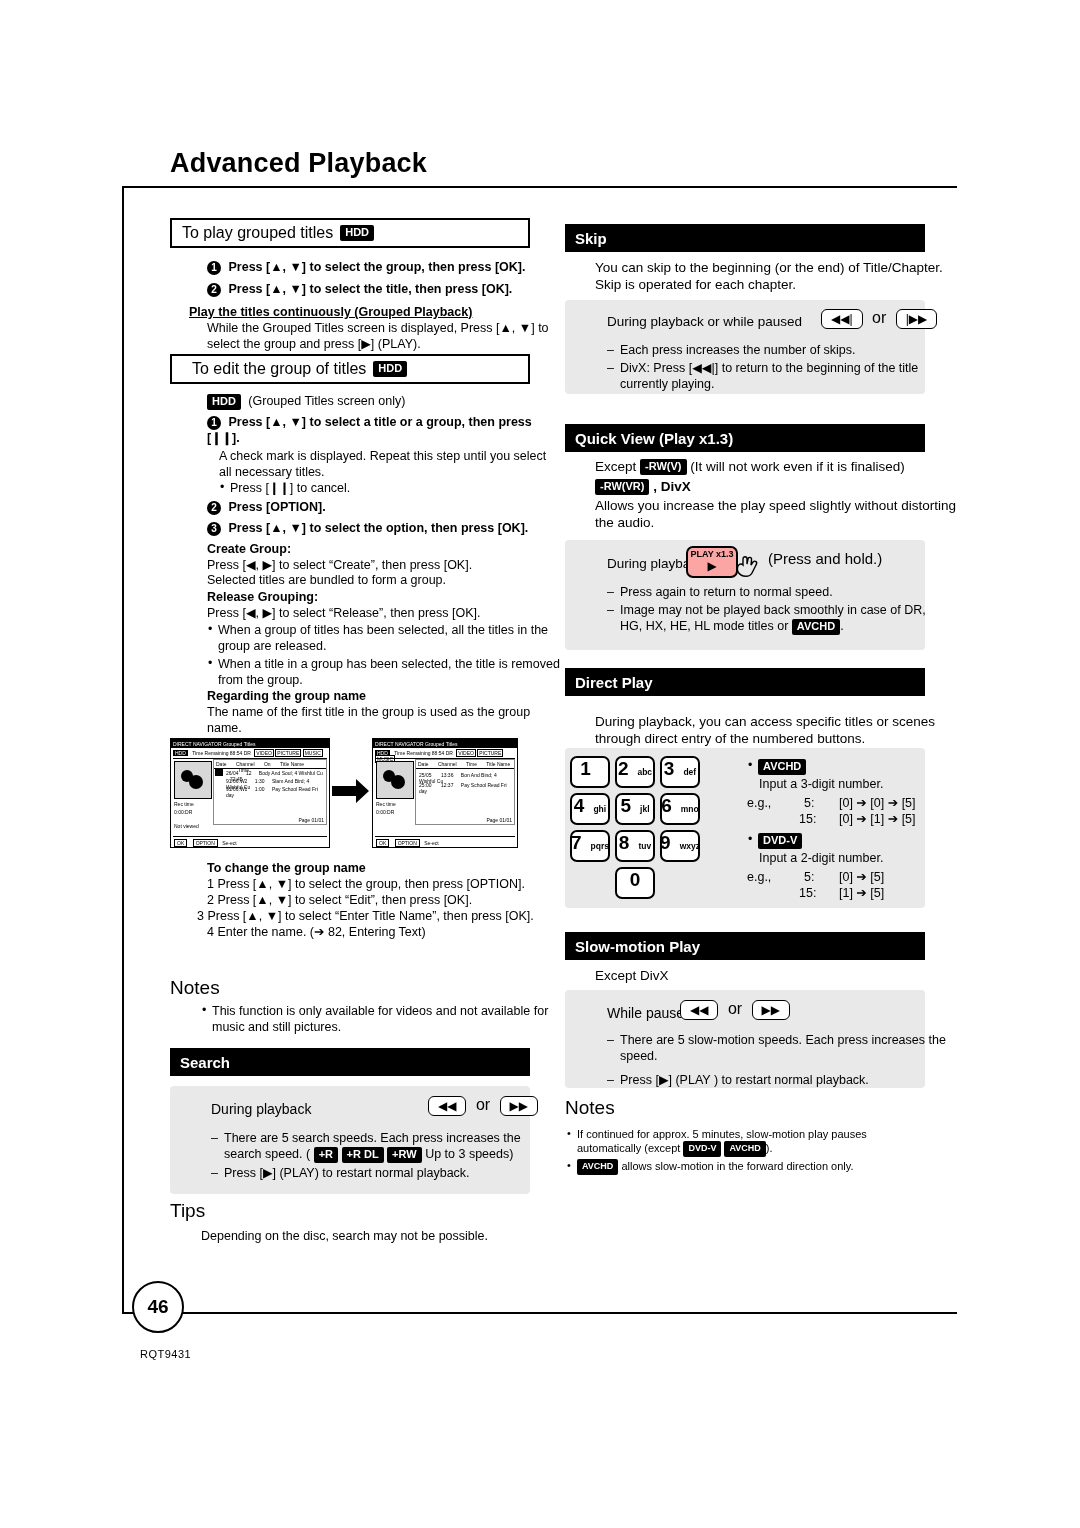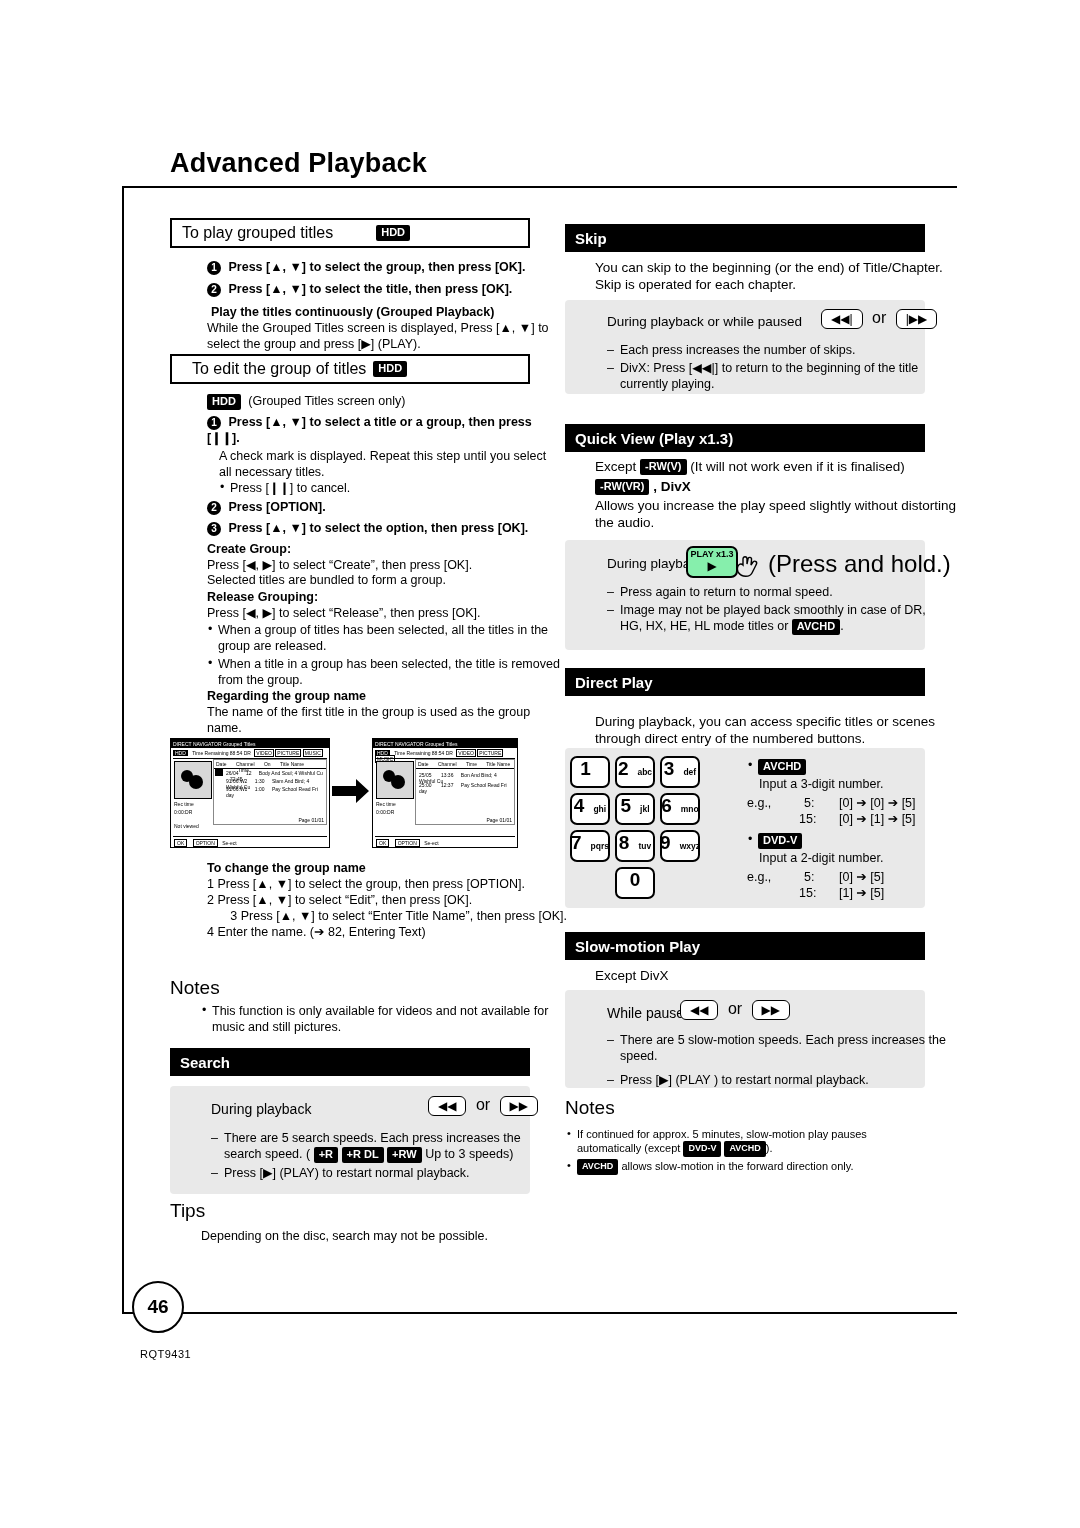--- a/index.html
+++ b/index.html
@@ -70,34 +70,34 @@
 </head>
 <body>
 
 <div class="page">
 
   <div class="title">Advanced Playback</div>
   <div class="hrule"></div>
   <div class="vrule"></div>
   <div class="botrule"></div>
 
-  <div class="obox" style="left:170px;top:218px;width:360px;height:30px;gap:36px;">
+  <div class="obox" style="left:170px;top:218px;width:360px;height:30px;">
     <span class="lbl">To play grouped titles</span>
     <span class="tag" style="margin-left:7px;">HDD</span>
   </div>
 
   <div class="t b" style="left:178px;top:259px;width:352px;">
     <span class="circ">1</span>
     <span style="margin-left:4px;">Press [▲, ▼] to select the group, then press [OK].</span>
   </div>
   <div class="t b" style="left:178px;top:281px;width:352px;">
     <span class="circ">2</span>
     <span style="margin-left:4px;">Press [▲, ▼] to select the title, then press [OK].</span>
   </div>
-  <div class="t b" style="left:182px;top:304px;width:360px;">Play the titles continuously (Grouped Playback)</div>
+  <div class="t b" style="left:160px;top:304px;width:360px;text-decoration:underline;">Play the titles continuously (Grouped Playback)</div>
   <div class="t" style="left:178px;top:320px;width:355px;">While the Grouped Titles screen is displayed, Press [▲, ▼] to select the group and press [▶] (PLAY).</div>
 
   <div class="obox" style="left:170px;top:354px;width:360px;height:30px;padding-left:20px;">
     <span class="lbl">To edit the group of titles</span>
     <span class="tag" style="margin-left:7px;">HDD</span>
   </div>
 
   <div class="t" style="left:178px;top:393px;width:360px;">
     <span class="tag">HDD</span>
     <span style="margin-left:4px;">(Grouped Titles screen only)</span>
@@ -242,21 +242,21 @@
         <span style="border:1px solid #000;padding:0 2px;">OK</span>
         <span style="border:1px solid #000;padding:0 2px;margin-left:4px;">OPTION</span>
         <span style="margin-left:3px;">Se-ect</span>
       </div>
     </div>
   </div>
 
   <div class="t b" style="left:178px;top:860px;">To change the group name</div>
   <div class="t" style="left:178px;top:876px;width:360px;">1 Press [▲, ▼] to select the group, then press [OPTION].</div>
   <div class="t" style="left:178px;top:892px;width:360px;">2 Press [▲, ▼] to select “Edit”, then press [OK].</div>
-  <div class="t" style="left:178px;top:908px;width:360px;text-align:right;">3 Press [▲, ▼] to select “Enter Title Name”, then press [OK].</div>
+  <div class="t" style="left:168px;top:908px;width:360px;">3 Press [▲, ▼] to select “Enter Title Name”, then press [OK].</div>
   <div class="t" style="left:178px;top:924px;width:360px;">4 Enter the name. (➔ 82, Entering Text)</div>
 
   <div style="position:absolute;left:170px;top:977px;font-size:19px;">Notes</div>
   <div class="t" style="left:172px;top:1003px;width:360px;">
     <ul class="d">
         <li class="d">This function is only available for videos and not available for music and still pictures.</li>
       </ul>
   </div>
 
   <div class="blackbar" style="left:170px;top:1048px;width:360px;height:28px;">Search</div>
@@ -309,28 +309,28 @@
     <span>(It will not work even if it is finalised)</span>
   </div>
   <div class="t" style="left:566px;top:479px;width:365px;font-size:13.5px;">
     <span class="tag">-RW(VR)</span>
     <span class="b">, DivX</span>
   </div>
   <div class="t" style="left:566px;top:497px;width:362px;font-size:13.5px;line-height:17px;">Allows you increase the play speed slightly without distorting the audio.</div>
 
   <div class="panel" style="left:565px;top:540px;width:360px;height:110px;"></div>
   <div class="t" style="left:578px;top:556px;font-size:13.5px;">During playback</div>
-  <div style="position:absolute;left:686px;top:546px;width:52px;height:32px;border:2px solid #000;border-radius:7px;background:#86efac;box-sizing:border-box;">
+  <div style="position:absolute;left:686px;top:546px;width:52px;height:32px;border:2px solid #000;border-radius:7px;background:#fca5a5;box-sizing:border-box;">
     <div style="position:absolute;left:0;right:0;top:1px;text-align:center;font-size:9px;font-weight:bold;">PLAY x1.3</div>
     <div style="position:absolute;left:0;right:0;top:11px;text-align:center;font-size:12px;">▶</div>
   </div>
   <svg style="position:absolute;left:734px;top:556px;" width="26" height="26" viewBox="0 0 26 26">
     <path d="M4 16 C2 10 6 6 9 9 L9 3 C9 0 13 0 13 3 L13 8 L14 3 C14.5 0.5 18 1 17.5 4 L17 9 L19 6 C21 4 24 6 22 9 L18 17 C16 21 8 22 4 16 Z" fill="none" stroke="#000" stroke-width="1.4"></path>
   </svg>
-  <div style="position:absolute;left:768px;top:550px;font-size:24px;">(Press and hold.)</div>
+  <div style="position:absolute;left:768px;top:550px;font-size:15px;">(Press and hold.)</div>
   <div class="t" style="left:578px;top:584px;width:340px;">
     <ul class="d">
       <li class="dash">Press again to return to normal speed.</li>
       <li class="dash" style="margin-top:2px;">
         <span>Image may not be played back smoothly in case of DR, HG, HX, HE, HL mode titles or</span>
         <span class="tag">AVCHD</span><span>.</span>
       </li>
     </ul>
   </div>
 

